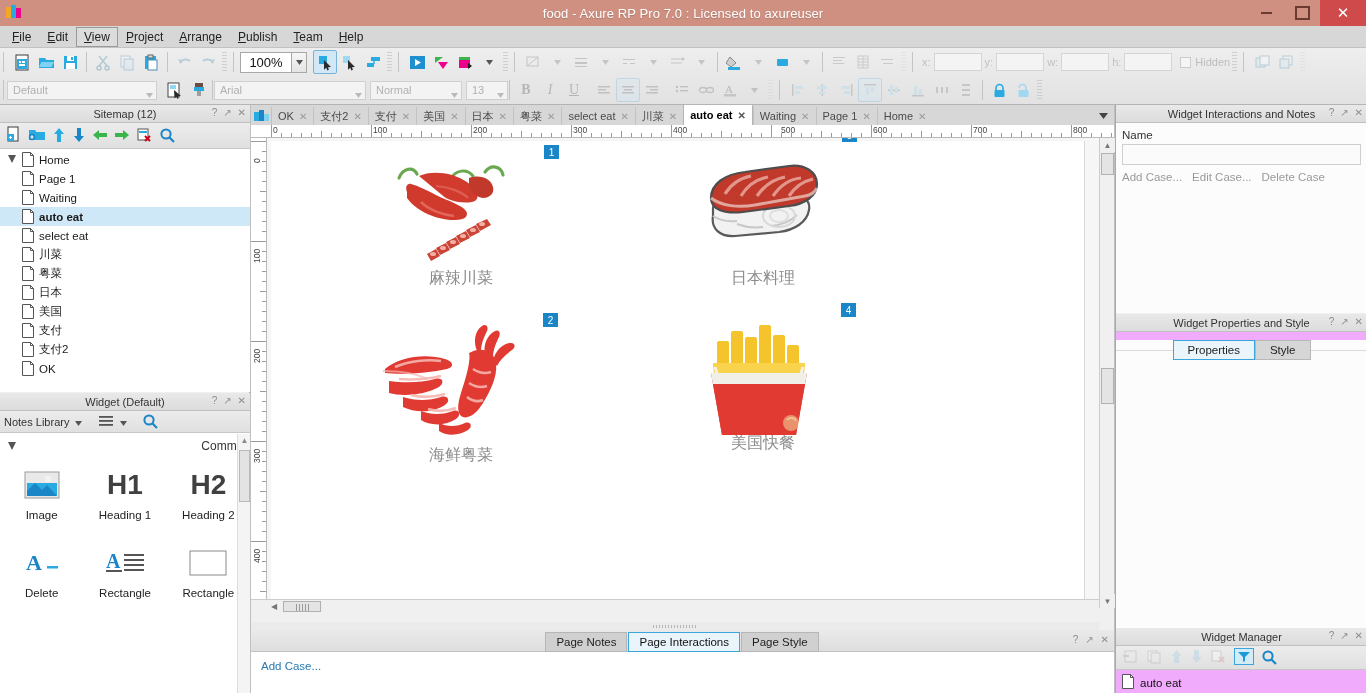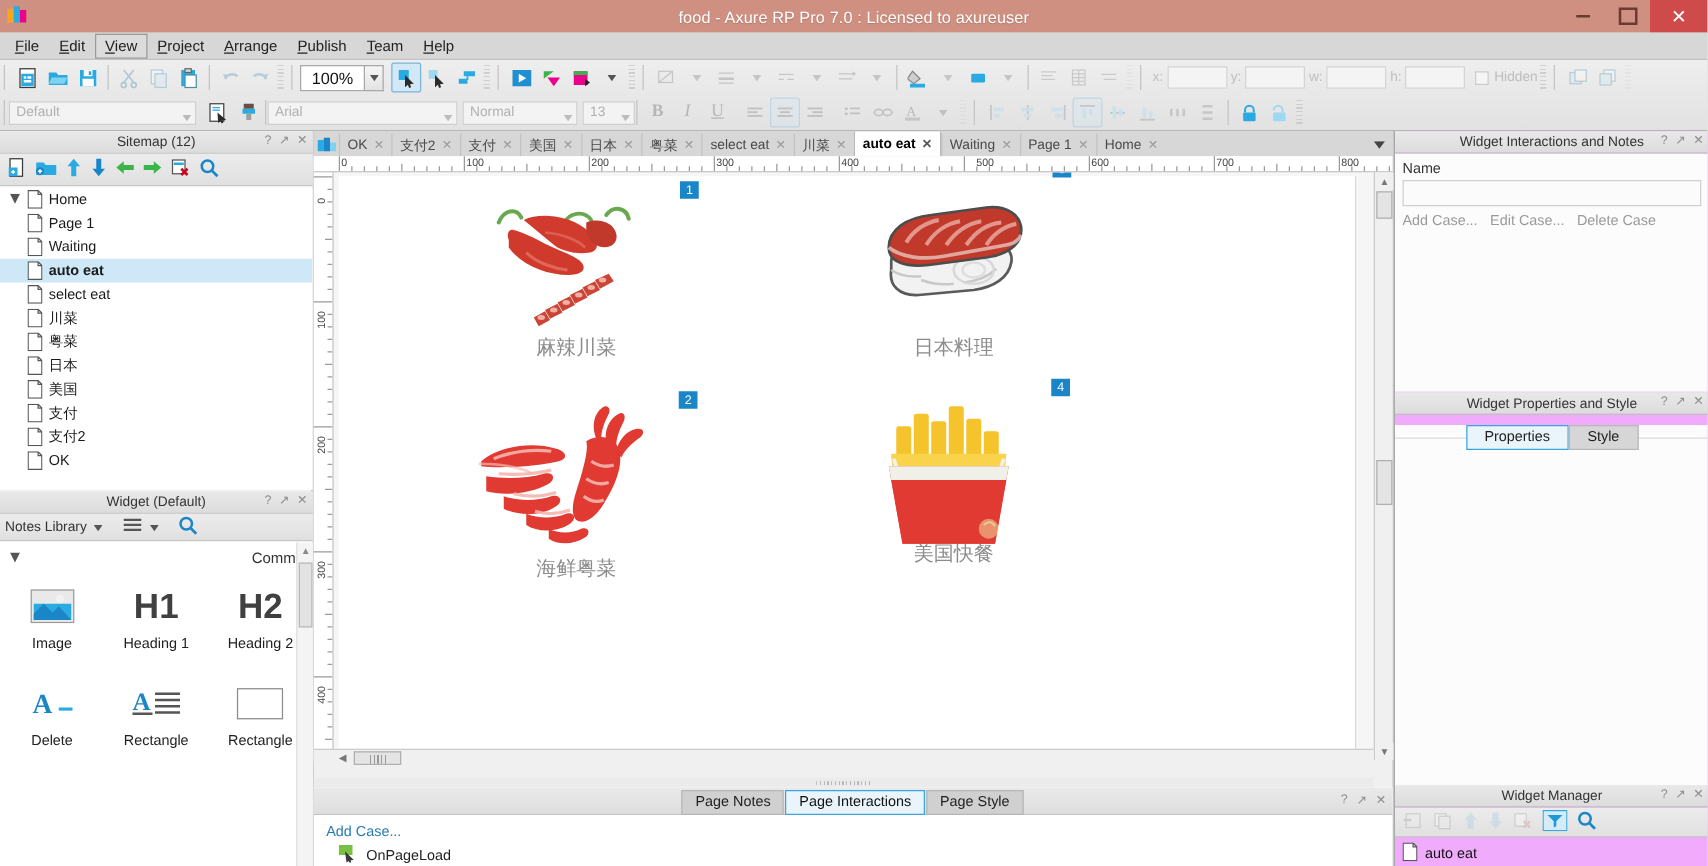--- a/index.html
+++ b/index.html
@@ -1340,29 +1340,20 @@
             <div class="bp-tab">Page Style</div>
           </div>
         <div class="bp-right">
           <span>?</span>
           <span>↗</span>
           <span>✕</span>
         </div>
       </div>
       <div class="bp-body">
         <div class="link">Add Case...</div>
-        <div id="events-host" style="margin-top:3px">
-            <div class="evt-row">
-              <span><svg width="15" height="14">
-                  <rect x="0" y="0" width="11" height="8" fill="#7ac143"></rect>
-                  <path d="M5 5l7 7-2.5.2.6 2-1.4.5-.7-2-1.8 1.5z" fill="#3a3a3a"></path>
-                </svg></span>
-              <span>OnPageLoad</span>
-            </div>
-          </div>
 
       </div>
     </div>
   </div>
 
   <div class="rightcol">
 
     <div class="rp rp-interactions">
       <div class="panel-title">
         <span>Widget Interactions and Notes</span>

